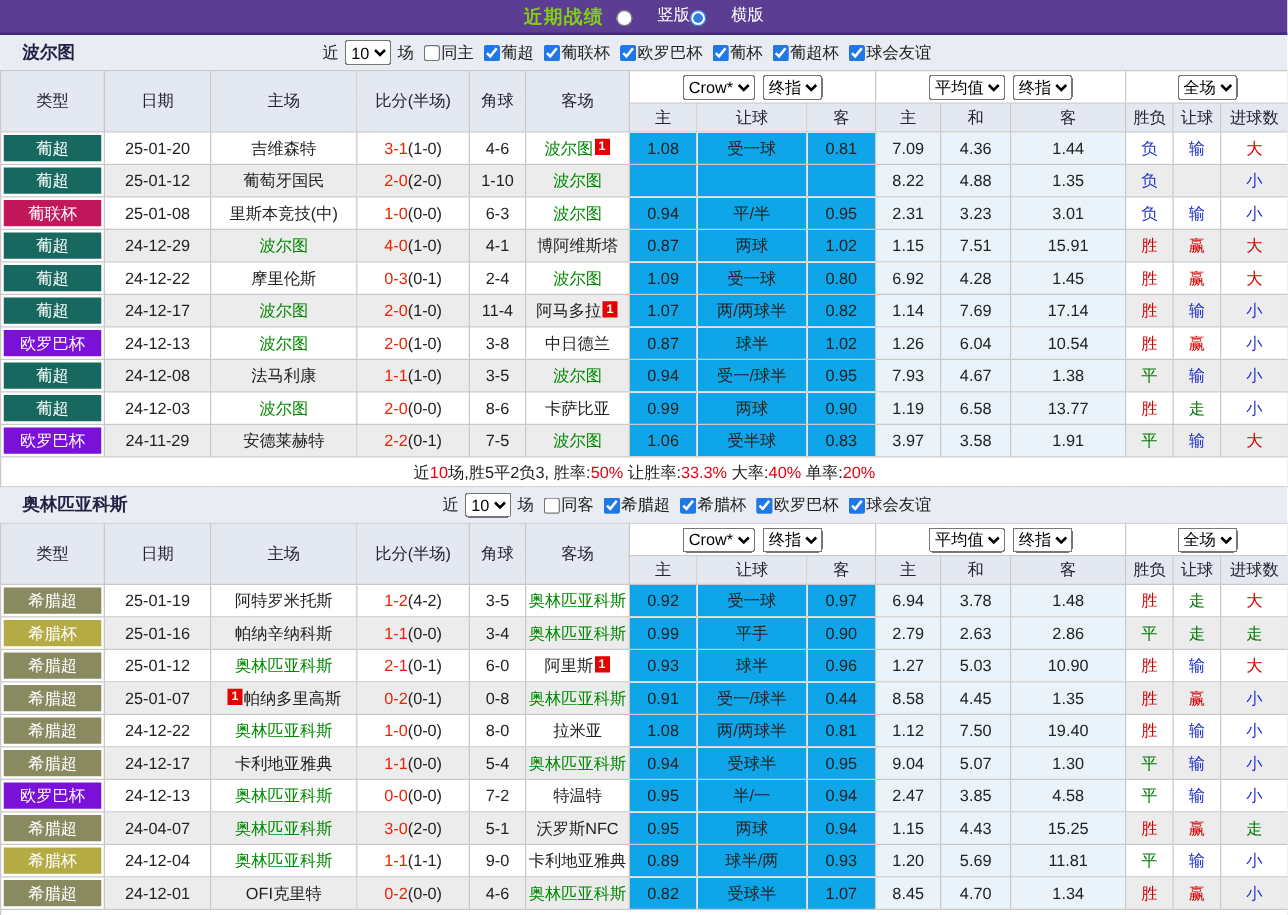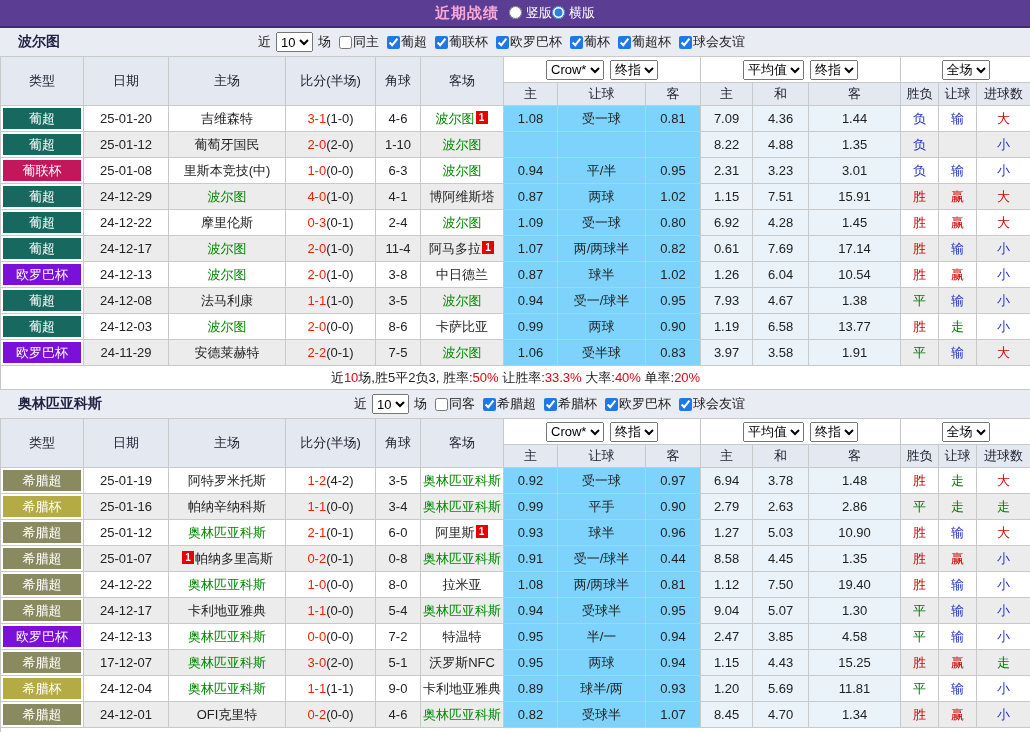--- a/index.html
+++ b/index.html
@@ -6,22 +6,22 @@
   body {
     width: 1030px; height: 732px; overflow: hidden;
     font-family: "Liberation Sans", "DejaVu Sans", sans-serif;
     font-size: 13px; color: #222; background: #fff;
   }
   
   .topbar {
     height: 28px; background: #5b3d94; border-bottom: 2px solid #41297a;
     display: flex; align-items: center; justify-content: center; gap: 10px;
   }
-  .topbar .title { font-weight: bold; font-size: 15px; color: #f9a8d4; letter-spacing: 1px; }
-  .topbar label { color: #fff; display: inline-flex; align-items: center; gap: 4px; cursor: pointer; }
+  .topbar .title { font-weight: bold; font-size: 15px; color: #84cc16; letter-spacing: 1px; }
+  .topbar label { color: #fff; display: inline-flex; align-items: flex-end; gap: 20px; cursor: pointer; }
   .topbar input[type=radio] { width: 13px; height: 13px; accent-color: #2f7fe0; }
   
   .section-bar {
     position: relative; height: 28px; background: #e9ecf3;
     display: flex; align-items: center;
   }
   .section-bar .team-name { font-weight: bold; font-size: 14px; color: #222244; margin-left: 18px; }
   .section-bar .filter {
     position: absolute; right: 285px; top: 0; height: 28px;
     display: flex; align-items: center; gap: 2px; white-space: nowrap;
@@ -32,21 +32,21 @@
   
   table { border-collapse: collapse; table-layout: fixed; width: 1030px; }
   td, th { border: 1px solid #c9c9c9; text-align: center; font-weight: normal; overflow: hidden; }
   thead th.left-col { background: #e4e9f1; height: 49px; color: #222233; }
   thead td.grp { background: #fff; height: 26px; }
   thead tr.sub th { background: #e4e9f1; height: 23px; color: #222233; }
   thead select { font-size: 13px; height: 20px; margin: 0 3px; }
   tbody td { height: 25px; }
   tbody tr:nth-child(even) td.stripe { background: #ececec; }
   tbody tr:nth-child(odd) td.stripe { background: #ffffff; }
-  td.odds { background: #7dd3fc; }
+  td.odds { background: #0ea5e9; }
   td.avg  { background: #e9f3f9; }
   td.league-cell { padding: 1px; background: #fff; }
   .league-badge { display: block; margin: 1px; height: 21px; line-height: 21px; color: #fff; font-size: 13px; }
   .team-green { color: #008800; }
   .score-main { color: #ee2200; }
   .score-half { color: #222; }
   .card-badge {
     display: inline-block; background: #e60000; color: #fff; font-size: 10px; font-weight: bold;
     width: 12px; height: 13px; line-height: 13px; text-align: center; vertical-align: top; margin: 1px;
   }
@@ -251,21 +251,21 @@
               <span class="league-badge" style="background:#17695f">葡超</span>
             </td>
             <td class="stripe">24-12-17</td>
             <td class="stripe"><span class="team-green">波尔图</span></td>
             <td class="stripe"><span class="score-main">2-0</span><span class="score-half">(1-0)</span></td>
             <td class="stripe">11-4</td>
             <td class="stripe"><span class="">阿马多拉</span><span class="card-badge">1</span></td>
             <td class="odds">1.07</td>
             <td class="odds">两/两球半</td>
             <td class="odds">0.82</td>
-            <td class="avg">0.61</td>
+            <td class="avg">1.14</td>
             <td class="avg">7.69</td>
             <td class="avg">17.14</td>
             <td class="stripe r">胜</td>
             <td class="stripe b">输</td>
             <td class="stripe b">小</td>
           </tr>
           <tr>
             <td class="league-cell">
               <span class="league-badge" style="background:#7b10d8">欧罗巴杯</span>
             </td>
@@ -551,21 +551,21 @@
             <td class="avg">3.85</td>
             <td class="avg">4.58</td>
             <td class="stripe g">平</td>
             <td class="stripe b">输</td>
             <td class="stripe b">小</td>
           </tr>
           <tr>
             <td class="league-cell">
               <span class="league-badge" style="background:#8a8a60">希腊超</span>
             </td>
-            <td class="stripe">17-12-07</td>
+            <td class="stripe">24-04-07</td>
             <td class="stripe"><span class="team-green">奥林匹亚科斯</span></td>
             <td class="stripe"><span class="score-main">3-0</span><span class="score-half">(2-0)</span></td>
             <td class="stripe">5-1</td>
             <td class="stripe"><span class="">沃罗斯NFC</span></td>
             <td class="odds">0.95</td>
             <td class="odds">两球</td>
             <td class="odds">0.94</td>
             <td class="avg">1.15</td>
             <td class="avg">4.43</td>
             <td class="avg">15.25</td>

